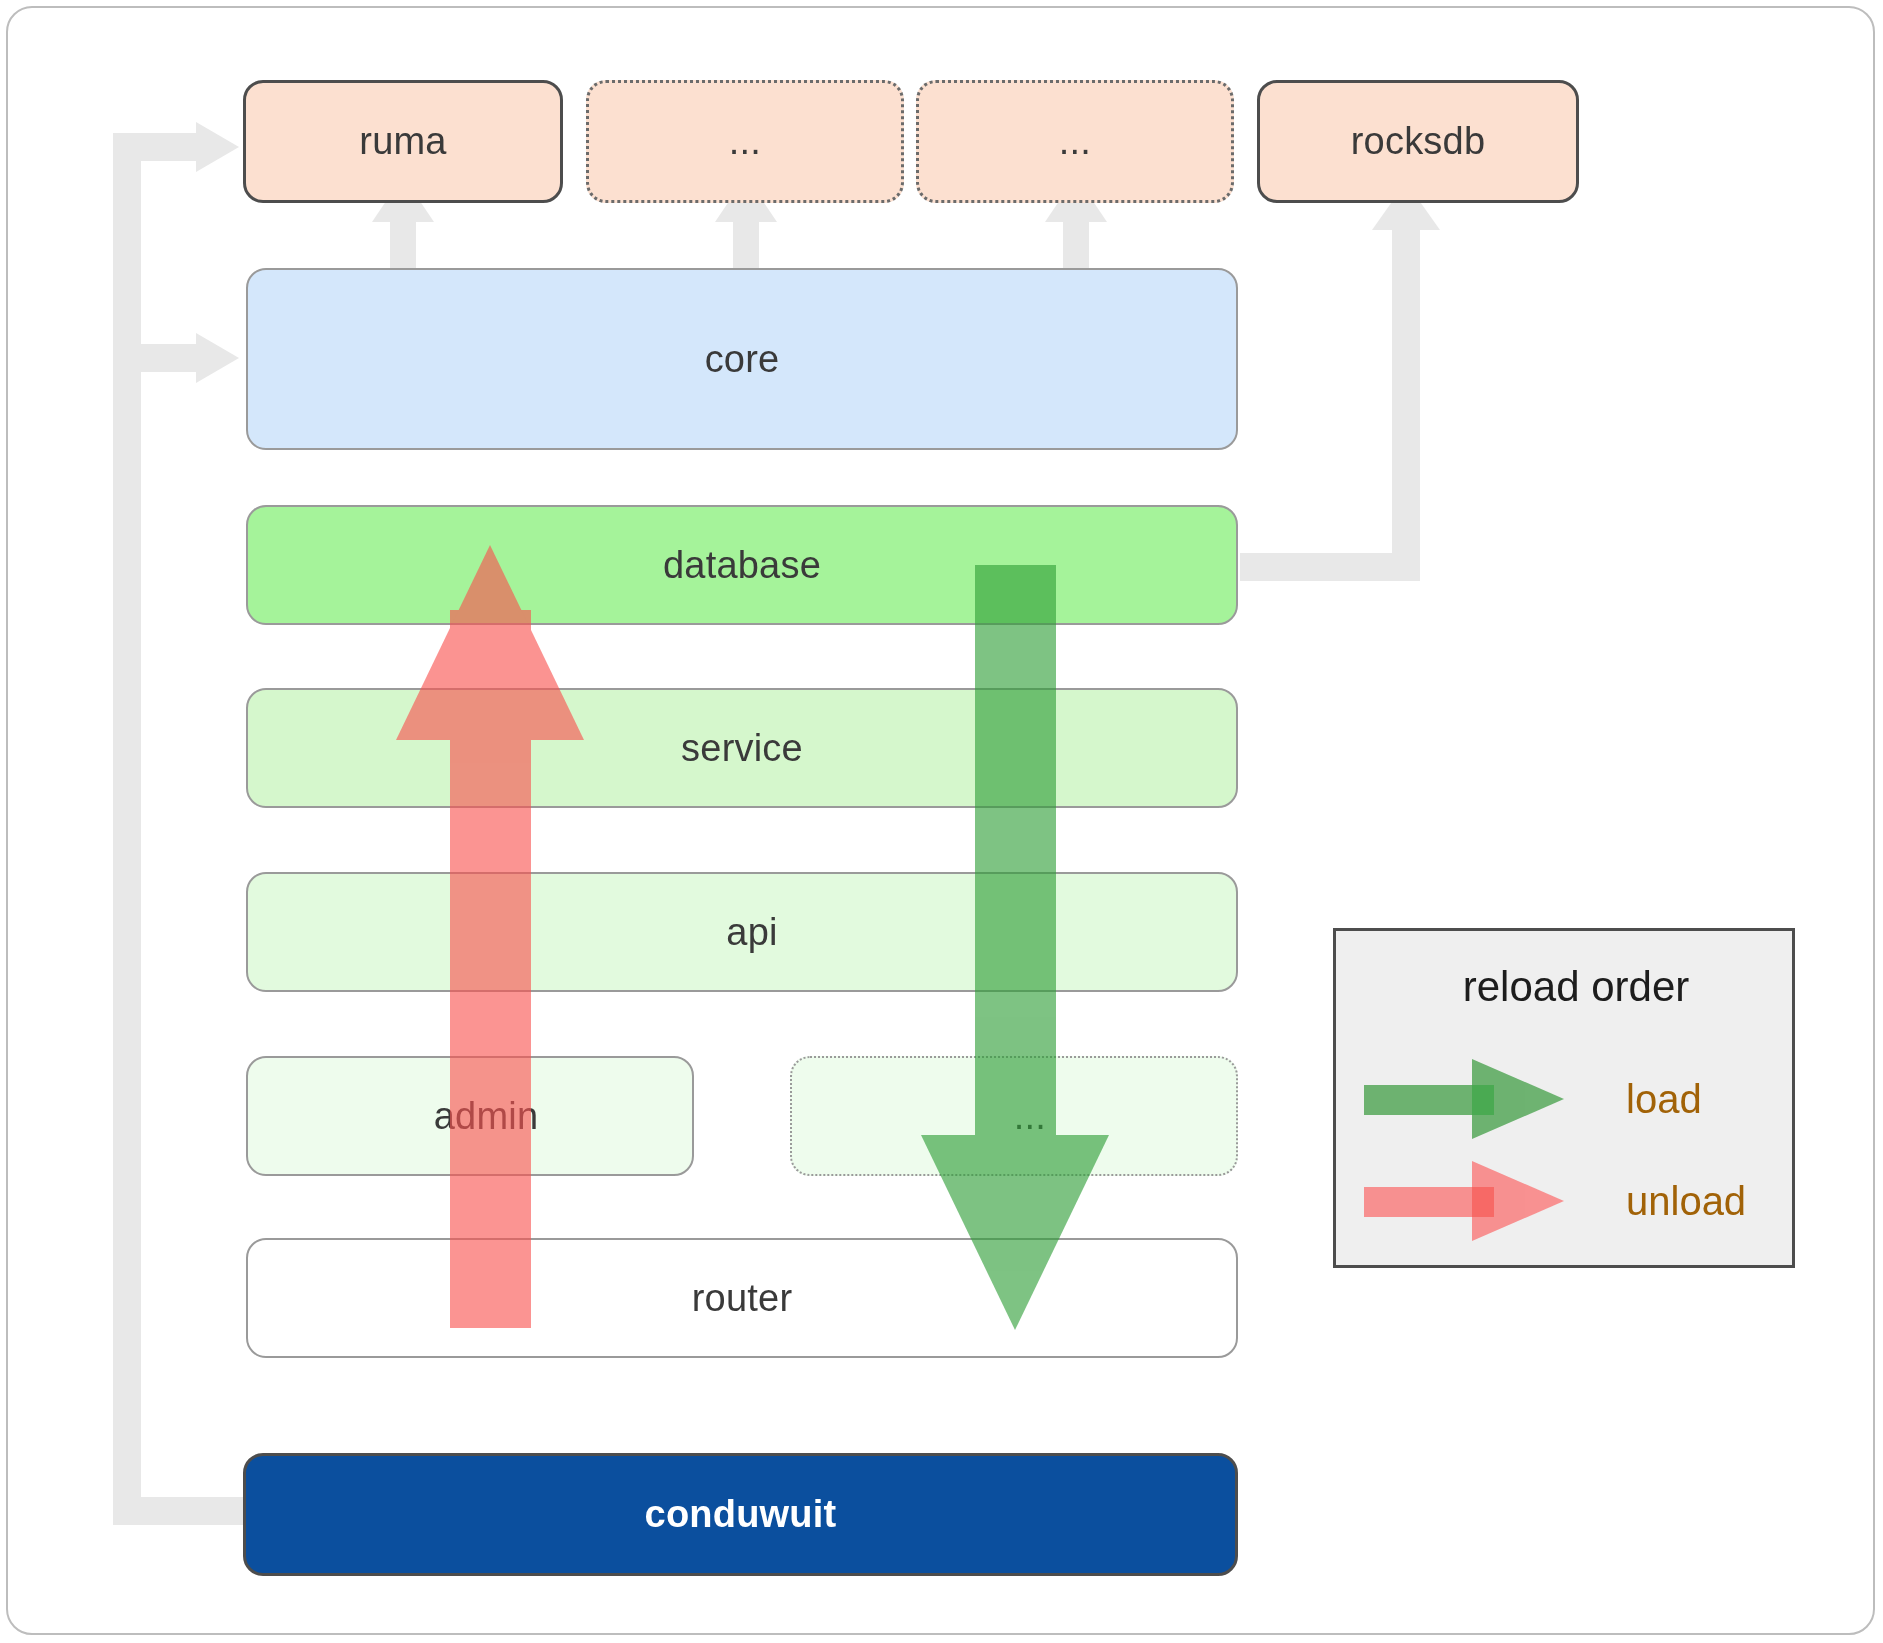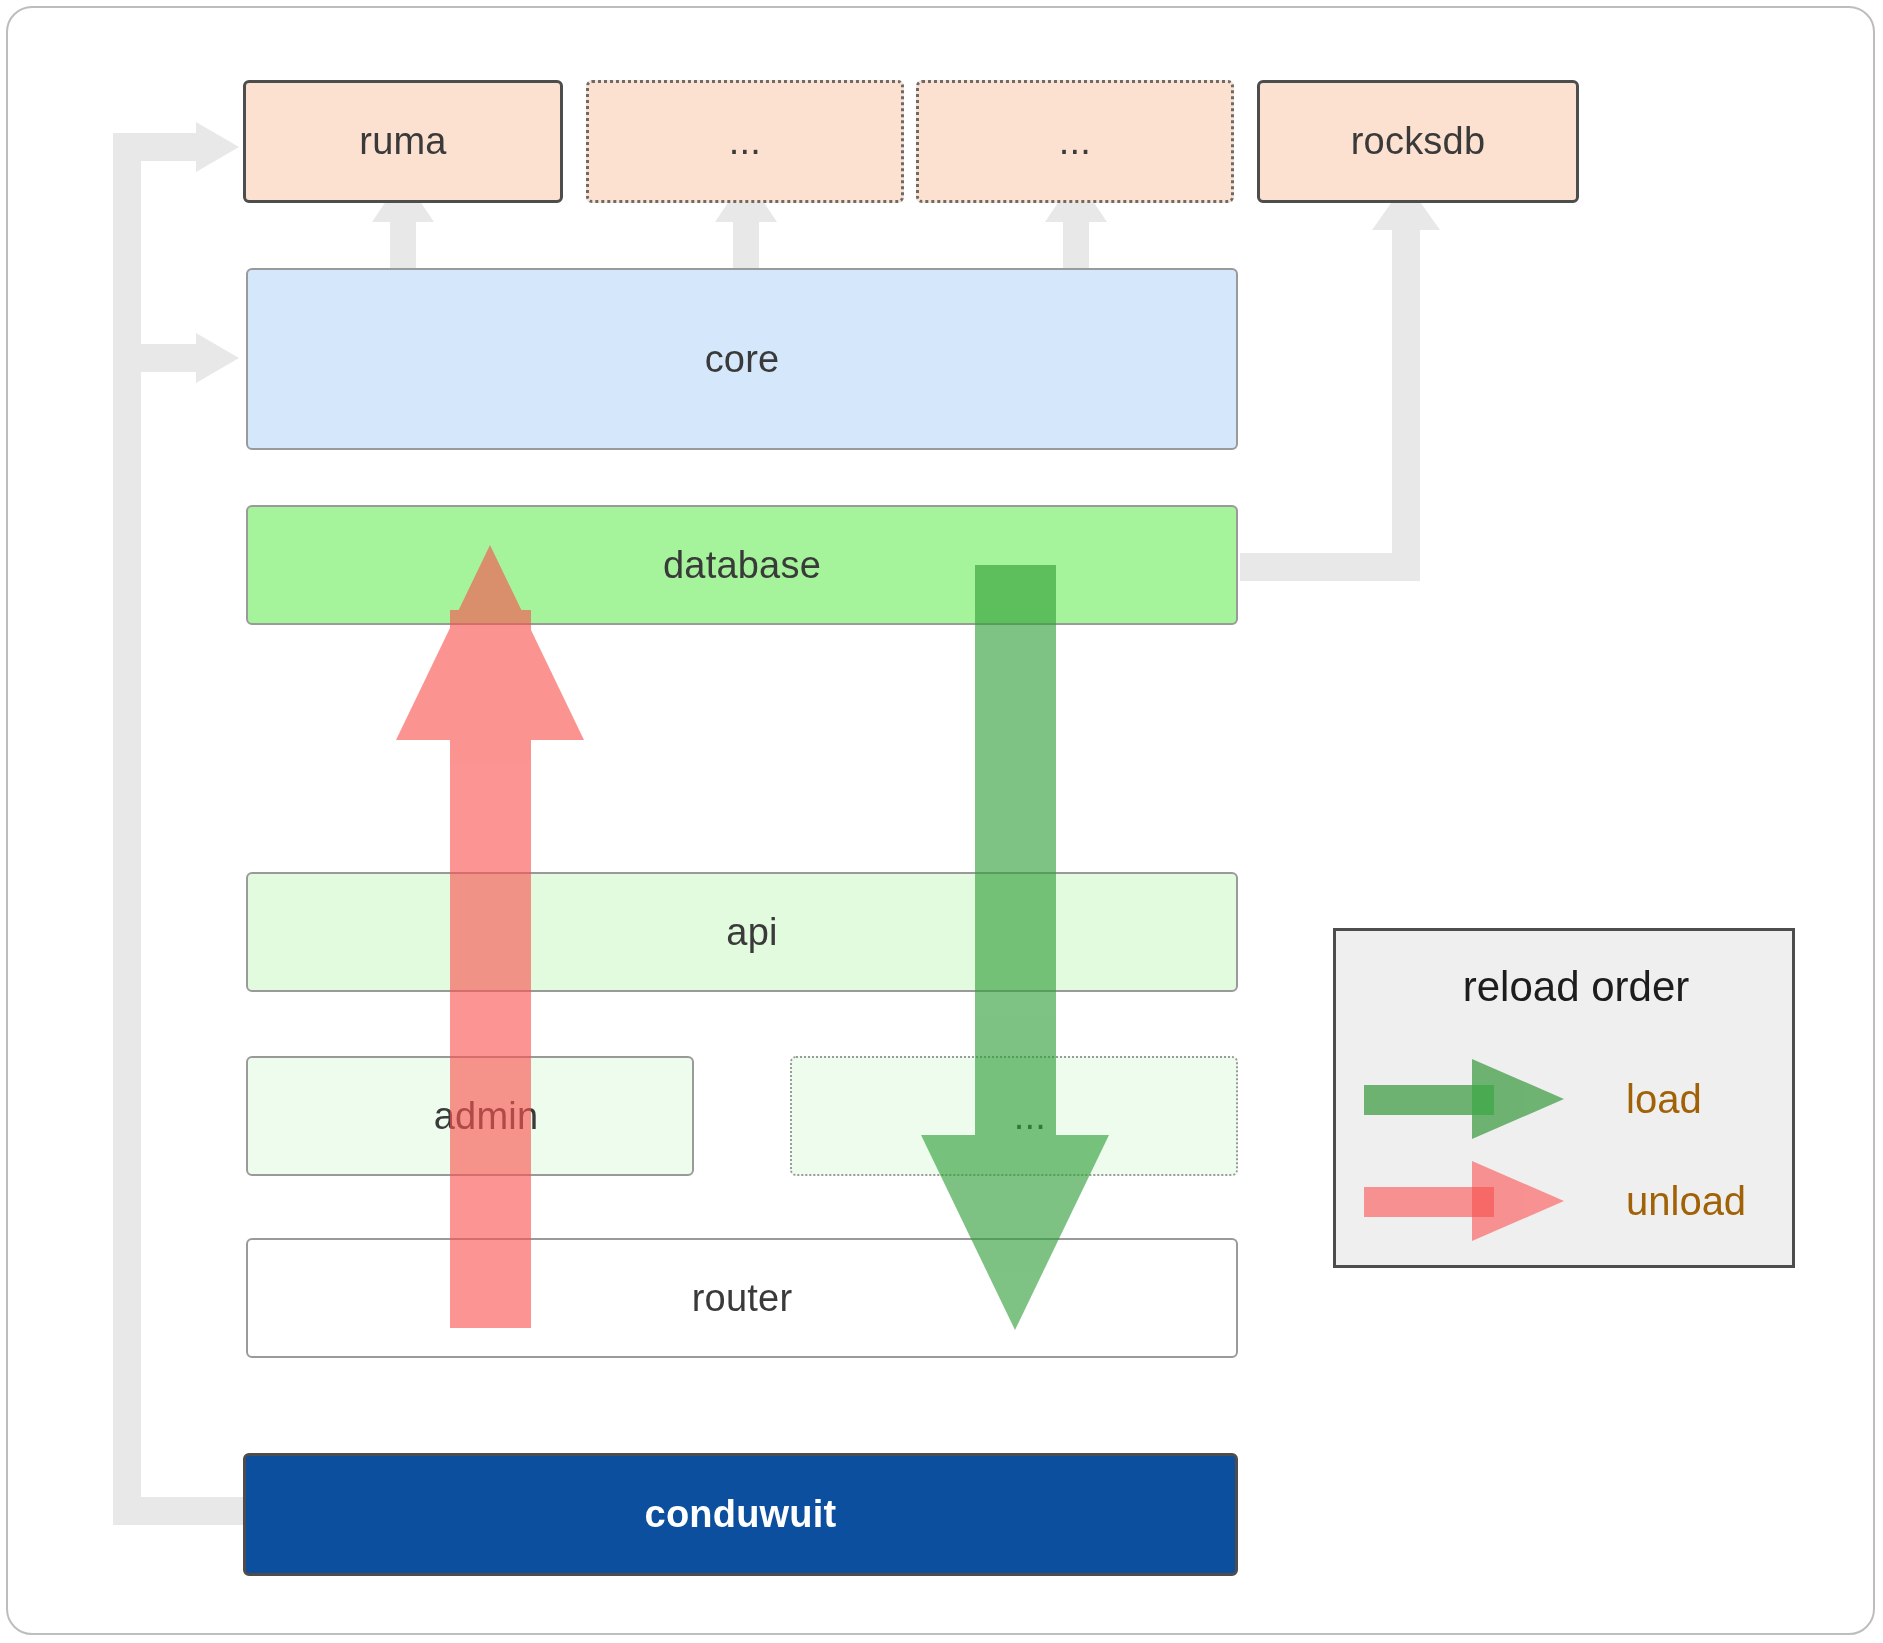--- a/index.html
+++ b/index.html
@@ -29,21 +29,21 @@
     box-sizing: border-box;
   }
 
   
   .node {
     position: absolute;
     box-sizing: border-box;
     display: flex;
     align-items: center;
     justify-content: center;
-    border-radius: 6px;
+    border-radius: 20px;
     font-size: 38px;
     color: #3a3a3a;
     letter-spacing: .2px;
     z-index: 3;
   }
   .node.solid {
     border: 3px solid #4d4d4d;
   }
   .node.dotted {
     border: 3px dotted #6b6b6b;
@@ -185,20 +185,23 @@
   </div>
 
   <div class="node grey-border blue" style="left:246px; top:268px; width:992px; height:182px;">
     <span class="node-label">core</span>
   </div>
 
   <div class="node grey-border green1" style="left:246px; top:505px; width:992px; height:120px;">
     <span class="node-label">database</span>
   </div>
 
+  <div class="node grey-border green2" style="left:246px; top:688px; width:992px; height:120px;">
+    <span class="node-label">service</span>
+  </div>
 
   <div class="node grey-border green3" style="left:246px; top:872px; width:992px; height:120px;padding-left:20px;">
     <span class="node-label">api</span>
   </div>
 
   <div class="node grey-border green4" style="left:246px; top:1056px; width:448px; height:120px;">
     <span class="node-label">admin</span>
   </div>
 
   <div class="node grey-dotted green4" style="left:790px; top:1056px; width:448px; height:120px;">

